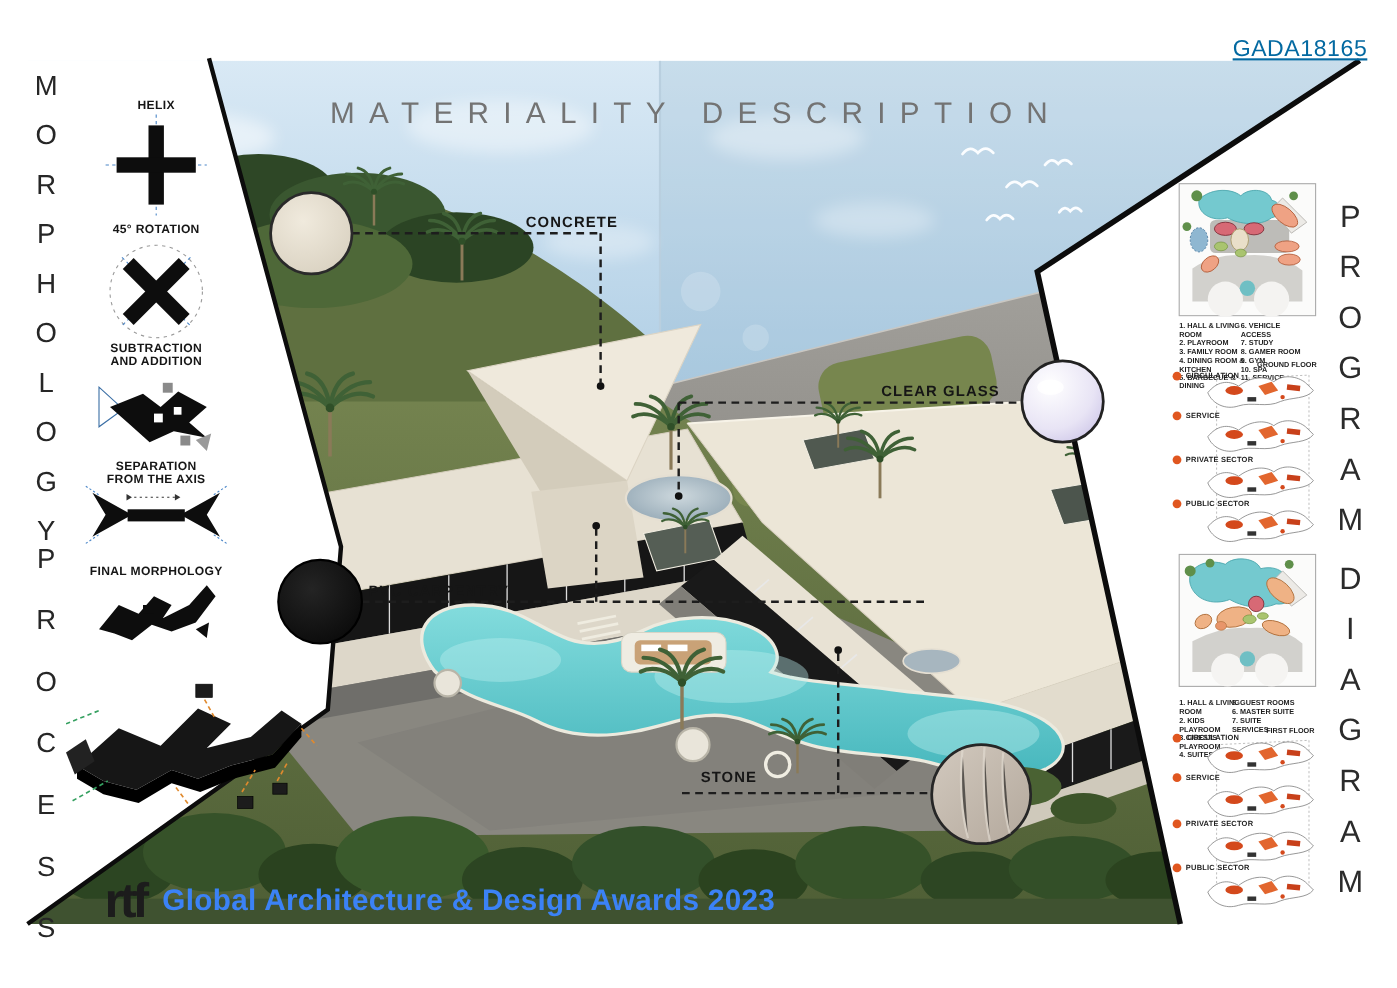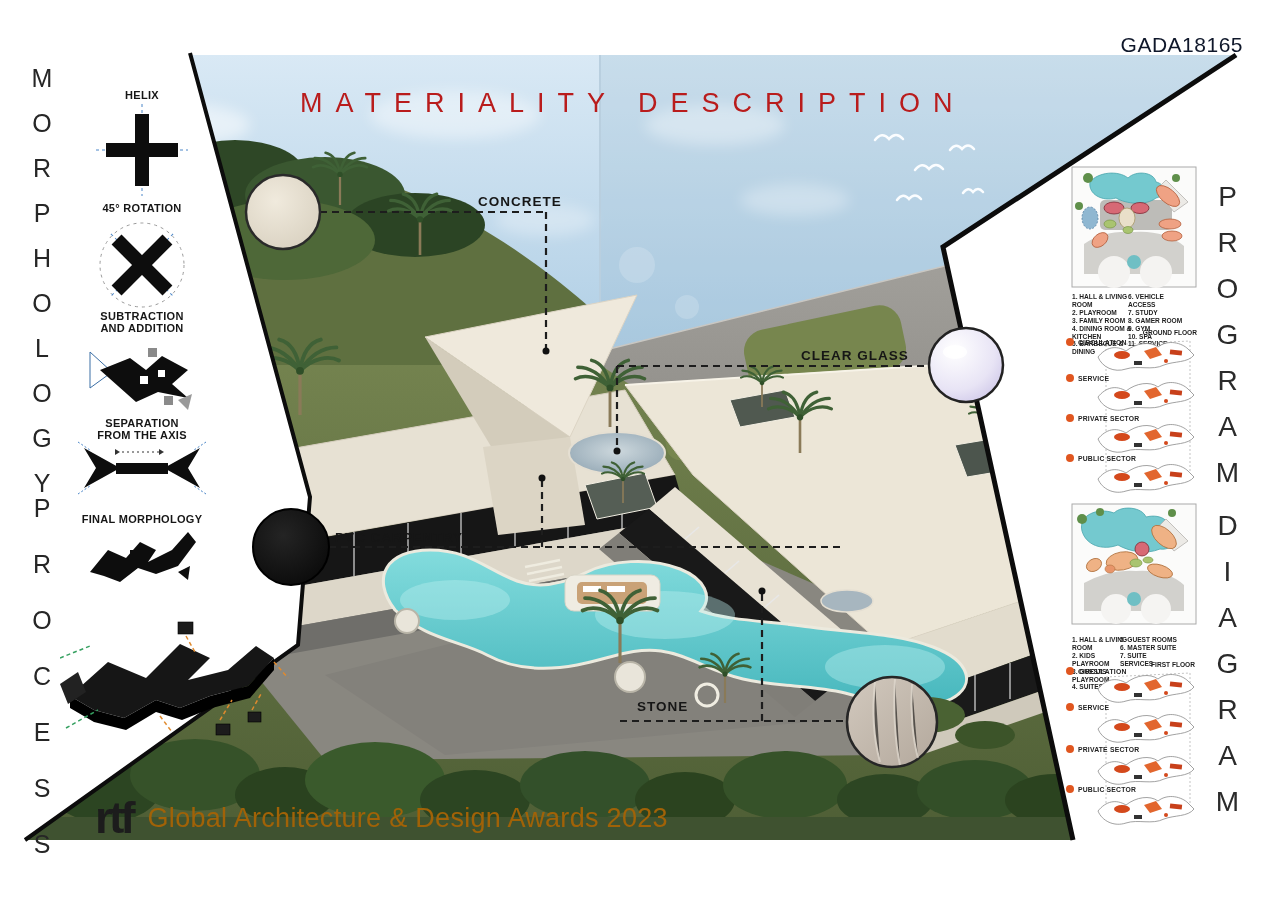--- a/index.html
+++ b/index.html
@@ -6,26 +6,26 @@
   body{
     width:1270px;height:898px;position:relative;overflow:hidden;
     background:#ffffff;font-family:"Liberation Sans",sans-serif;
   }
   .abs{position:absolute;}
   
   #scene{left:25px;top:55px;width:1215px;height:785px;}
   
   #materiality-title{
     left:300px;top:88px;width:660px;text-align:center;
-    font-size:27px;letter-spacing:13px;color:#b91c1c;font-weight:400;white-space:nowrap;
+    font-size:27px;letter-spacing:13px;color:#737373;font-weight:400;white-space:nowrap;
   }
-  #board-code{right:27px;top:33px;font-size:21px;color:#0f172a;letter-spacing:.5px;}
+  #board-code{right:27px;top:33px;font-size:21px;color:#0369a1;letter-spacing:.5px;text-decoration:underline;}
   #footer{left:95px;top:793px;display:flex;align-items:center;gap:16px;height:50px;}
   .rtf-logo{font-size:46px;font-weight:bold;letter-spacing:-4px;color:#1c1c1c;line-height:1;transform:scaleY(.96);}
-  .award-text{font-size:27px;color:#a16207;letter-spacing:.3px;font-weight:400;}
+  .award-text{font-size:27px;color:#3b82f6;letter-spacing:.3px;font-weight:700;}
   
   .vword{position:absolute;writing-mode:vertical-rl;text-orientation:upright;
          color:#262626;white-space:nowrap;font-weight:400;}
   #morphology-word{left:27px;top:64px;font-size:25px;letter-spacing:17px;}
   #process-word{left:27px;top:494px;font-size:25px;letter-spacing:28px;}
   #program-word{left:1211px;top:181px;font-size:28px;letter-spacing:15px;color:#2b2b2b;}
   #diagram-word{left:1211px;top:510px;font-size:28px;letter-spacing:15px;color:#2b2b2b;}
   
   .legend{position:absolute;font-size:6.6px;line-height:1.2;color:#1d1d1d;font-weight:bold;letter-spacing:0;}
   .floor-label{position:absolute;font-size:6.6px;font-weight:bold;color:#1d1d1d;text-align:right;}

